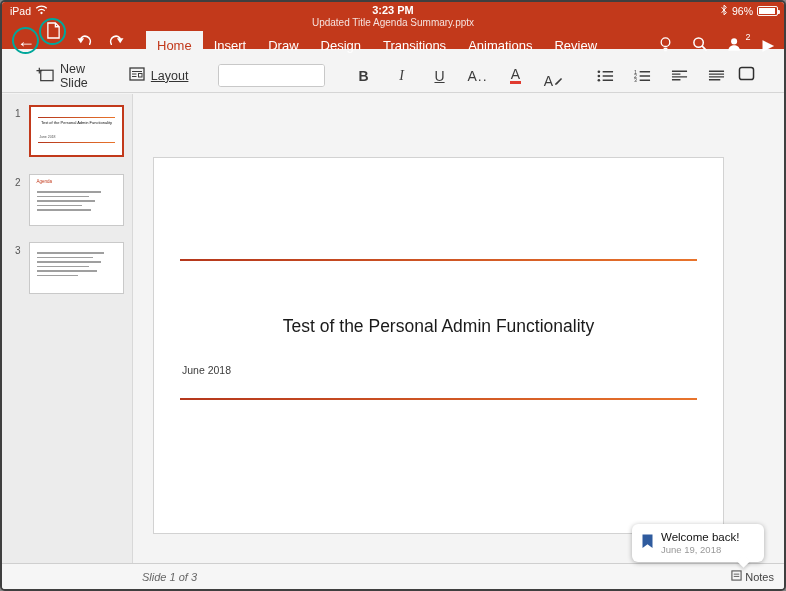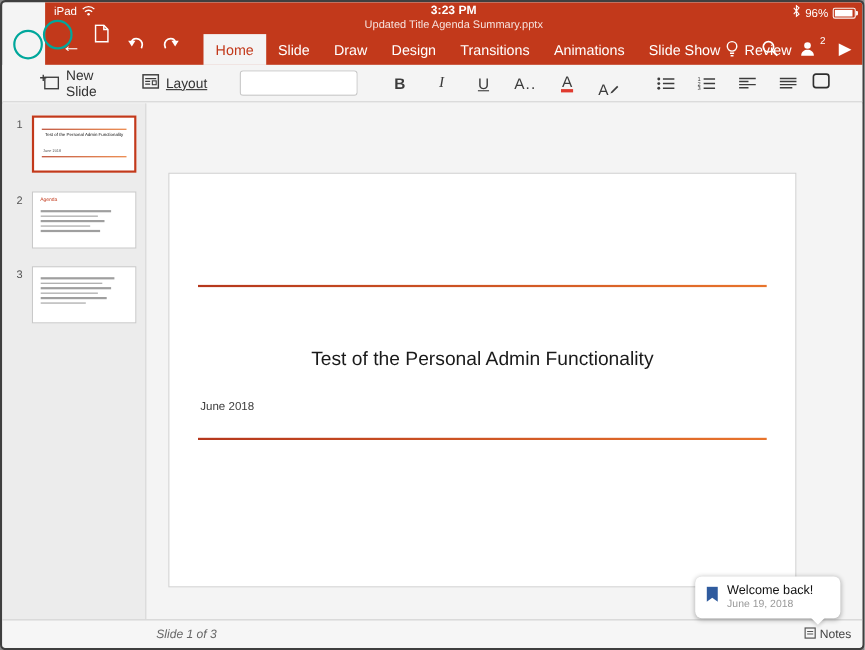--- a/index.html
+++ b/index.html
@@ -3,21 +3,21 @@
 <meta charset="utf-8">
 <style>
   * { margin:0; padding:0; box-sizing:border-box; }
   body { background:#888; font-family:"Liberation Sans", sans-serif; }
   .app{
     position:relative; width:786px; height:591px; margin:0 auto;
     background:#f4f4f4; border:2px solid #3f3f3f; border-radius:5px; overflow:hidden;
     font-family:"Liberation Sans", sans-serif; cursor:default;
   }
   
-  .hdr{ position:absolute; top:0; left:0; right:0; height:57px; background:var(--header,#c2391b);margin-left:39px; }
+  .hdr{ position:absolute; top:0; left:0; right:0; height:47px; background:var(--header,#c2391b); }
   .status-left{ position:absolute; top:2px; left:8px; display:flex; align-items:center; gap:4px; color:#fff; font-size:10.5px; }
   .status-time{ position:absolute; top:2px; left:0; right:0; text-align:center; color:#fff; font-size:11px; font-weight:bold; }
   .status-right{ position:absolute; top:2px; right:6px; display:flex; align-items:center; gap:4px; color:#fff; font-size:10.5px;text-align:center; }
   .battery{ position:relative; width:21px; height:10px; border:1px solid rgba(255,255,255,.95); border-radius:2px; }
   .battery .fill{ position:absolute; top:1px; bottom:1px; left:1px; width:16px; background:#fff; }
   .battery:after{ content:""; position:absolute; right:-3px; top:2.5px; width:2px; height:4px; background:rgba(255,255,255,.95); border-radius:0 1px 1px 0; }
   .filename{ position:absolute; top:15px; left:120px; right:120px; text-align:center; color:rgba(255,255,255,.85); font-size:10px; white-space:nowrap; overflow:hidden; }
   .hbtn{ position:absolute; display:flex; align-items:center; justify-content:center; color:#fff; }
   .back-btn{ left:12px; top:28px; width:24px; height:22px; font-size:18px; }
   .doc-btn{ left:40px; top:20px; width:22px; height:21px; }
@@ -137,26 +137,25 @@
       <span>
         <svg width="19" height="15" viewBox="0 0 18 16">
             <path d="M4 7 C4 3.5 8 2.5 11 4 C14 5.5 15 9 13.5 12" fill="none" stroke="#fff" stroke-width="1.7" stroke-linecap="round"></path>
             <polygon points="0.5,5.5 7.5,5.5 4,11" fill="#fff"></polygon>
           </svg>
       </span>
     </div>
 
     <div class="tabs">
       <div class="tab active">Home</div>
-      <div class="tab">Slide</div>
+      <div class="tab">Insert</div>
       <div class="tab">Draw</div>
       <div class="tab">Design</div>
       <div class="tab">Transitions</div>
       <div class="tab">Animations</div>
-      <div class="tab">Slide Show</div>
       <div class="tab">Review</div>
     </div>
 
     <div class="hdr-right">
       <span class="hicon">
         <svg width="15" height="17" viewBox="0 0 16 18">
             <circle cx="8" cy="6.5" r="4.6" fill="none" stroke="#fff" stroke-width="1.4"></circle>
             <path d="M6 13.2 H10 M6.6 15.6 H9.4" stroke="#fff" stroke-width="1.4"></path>
           </svg>
       </span>

